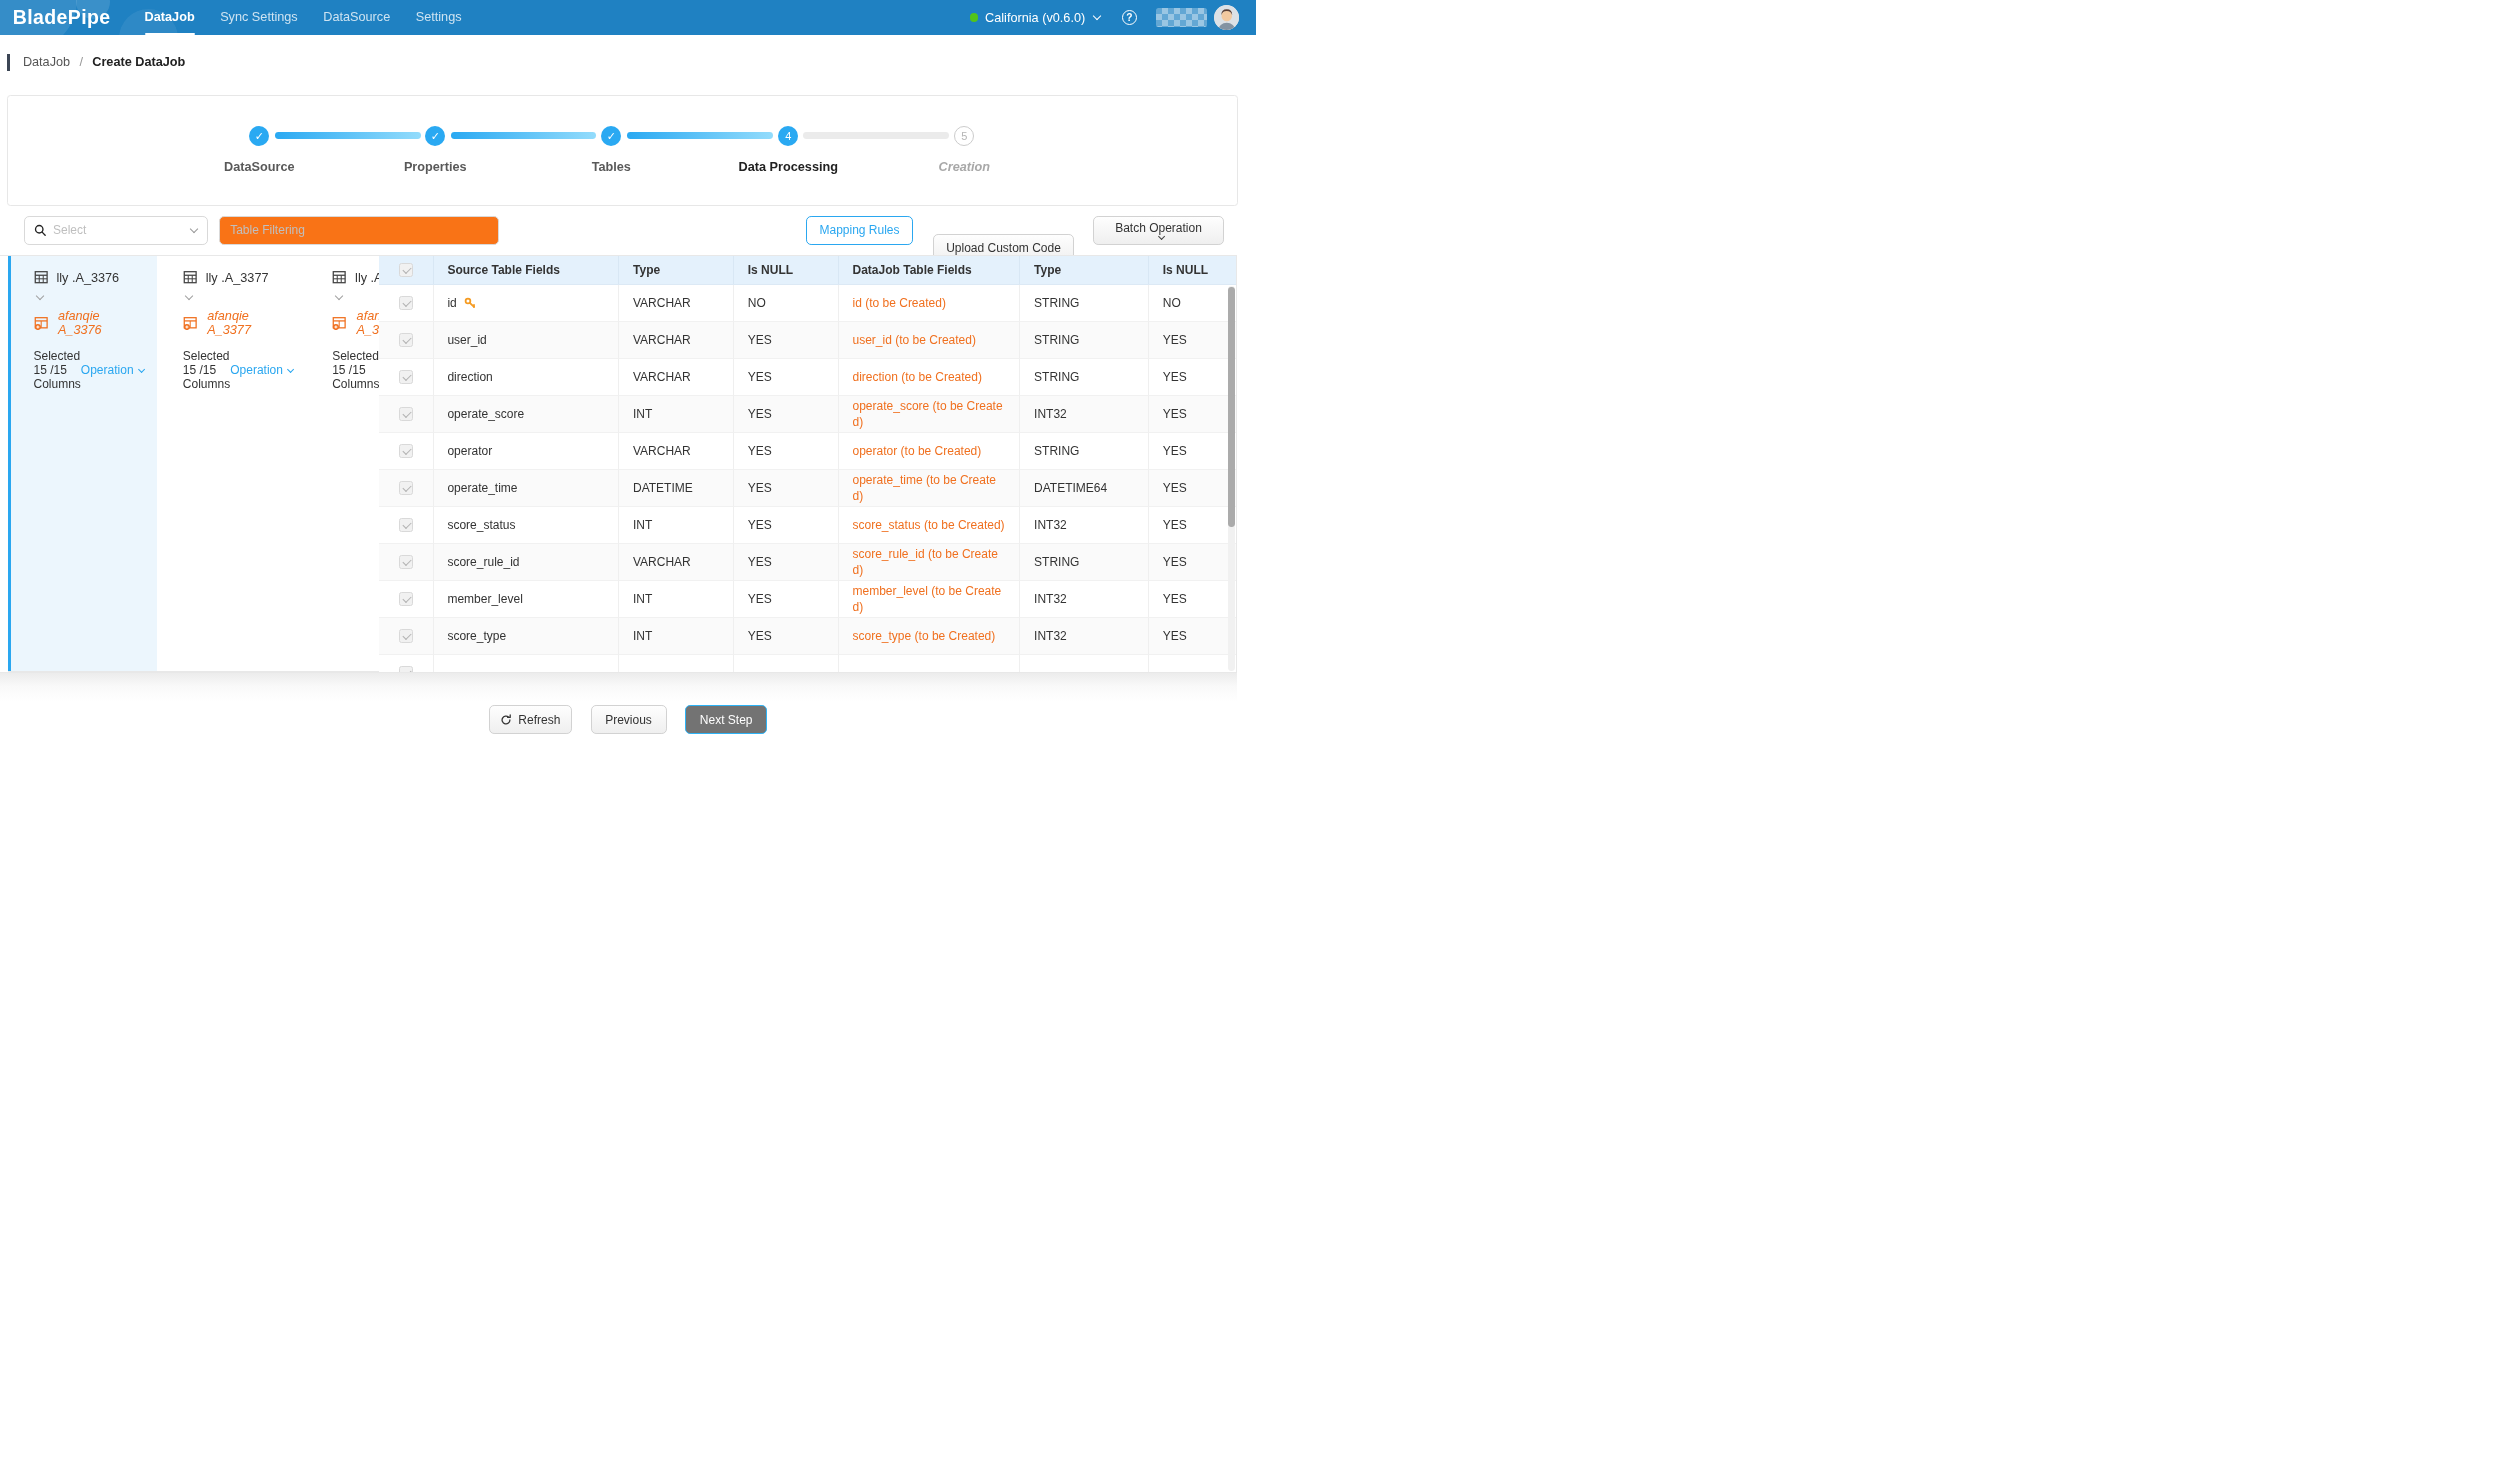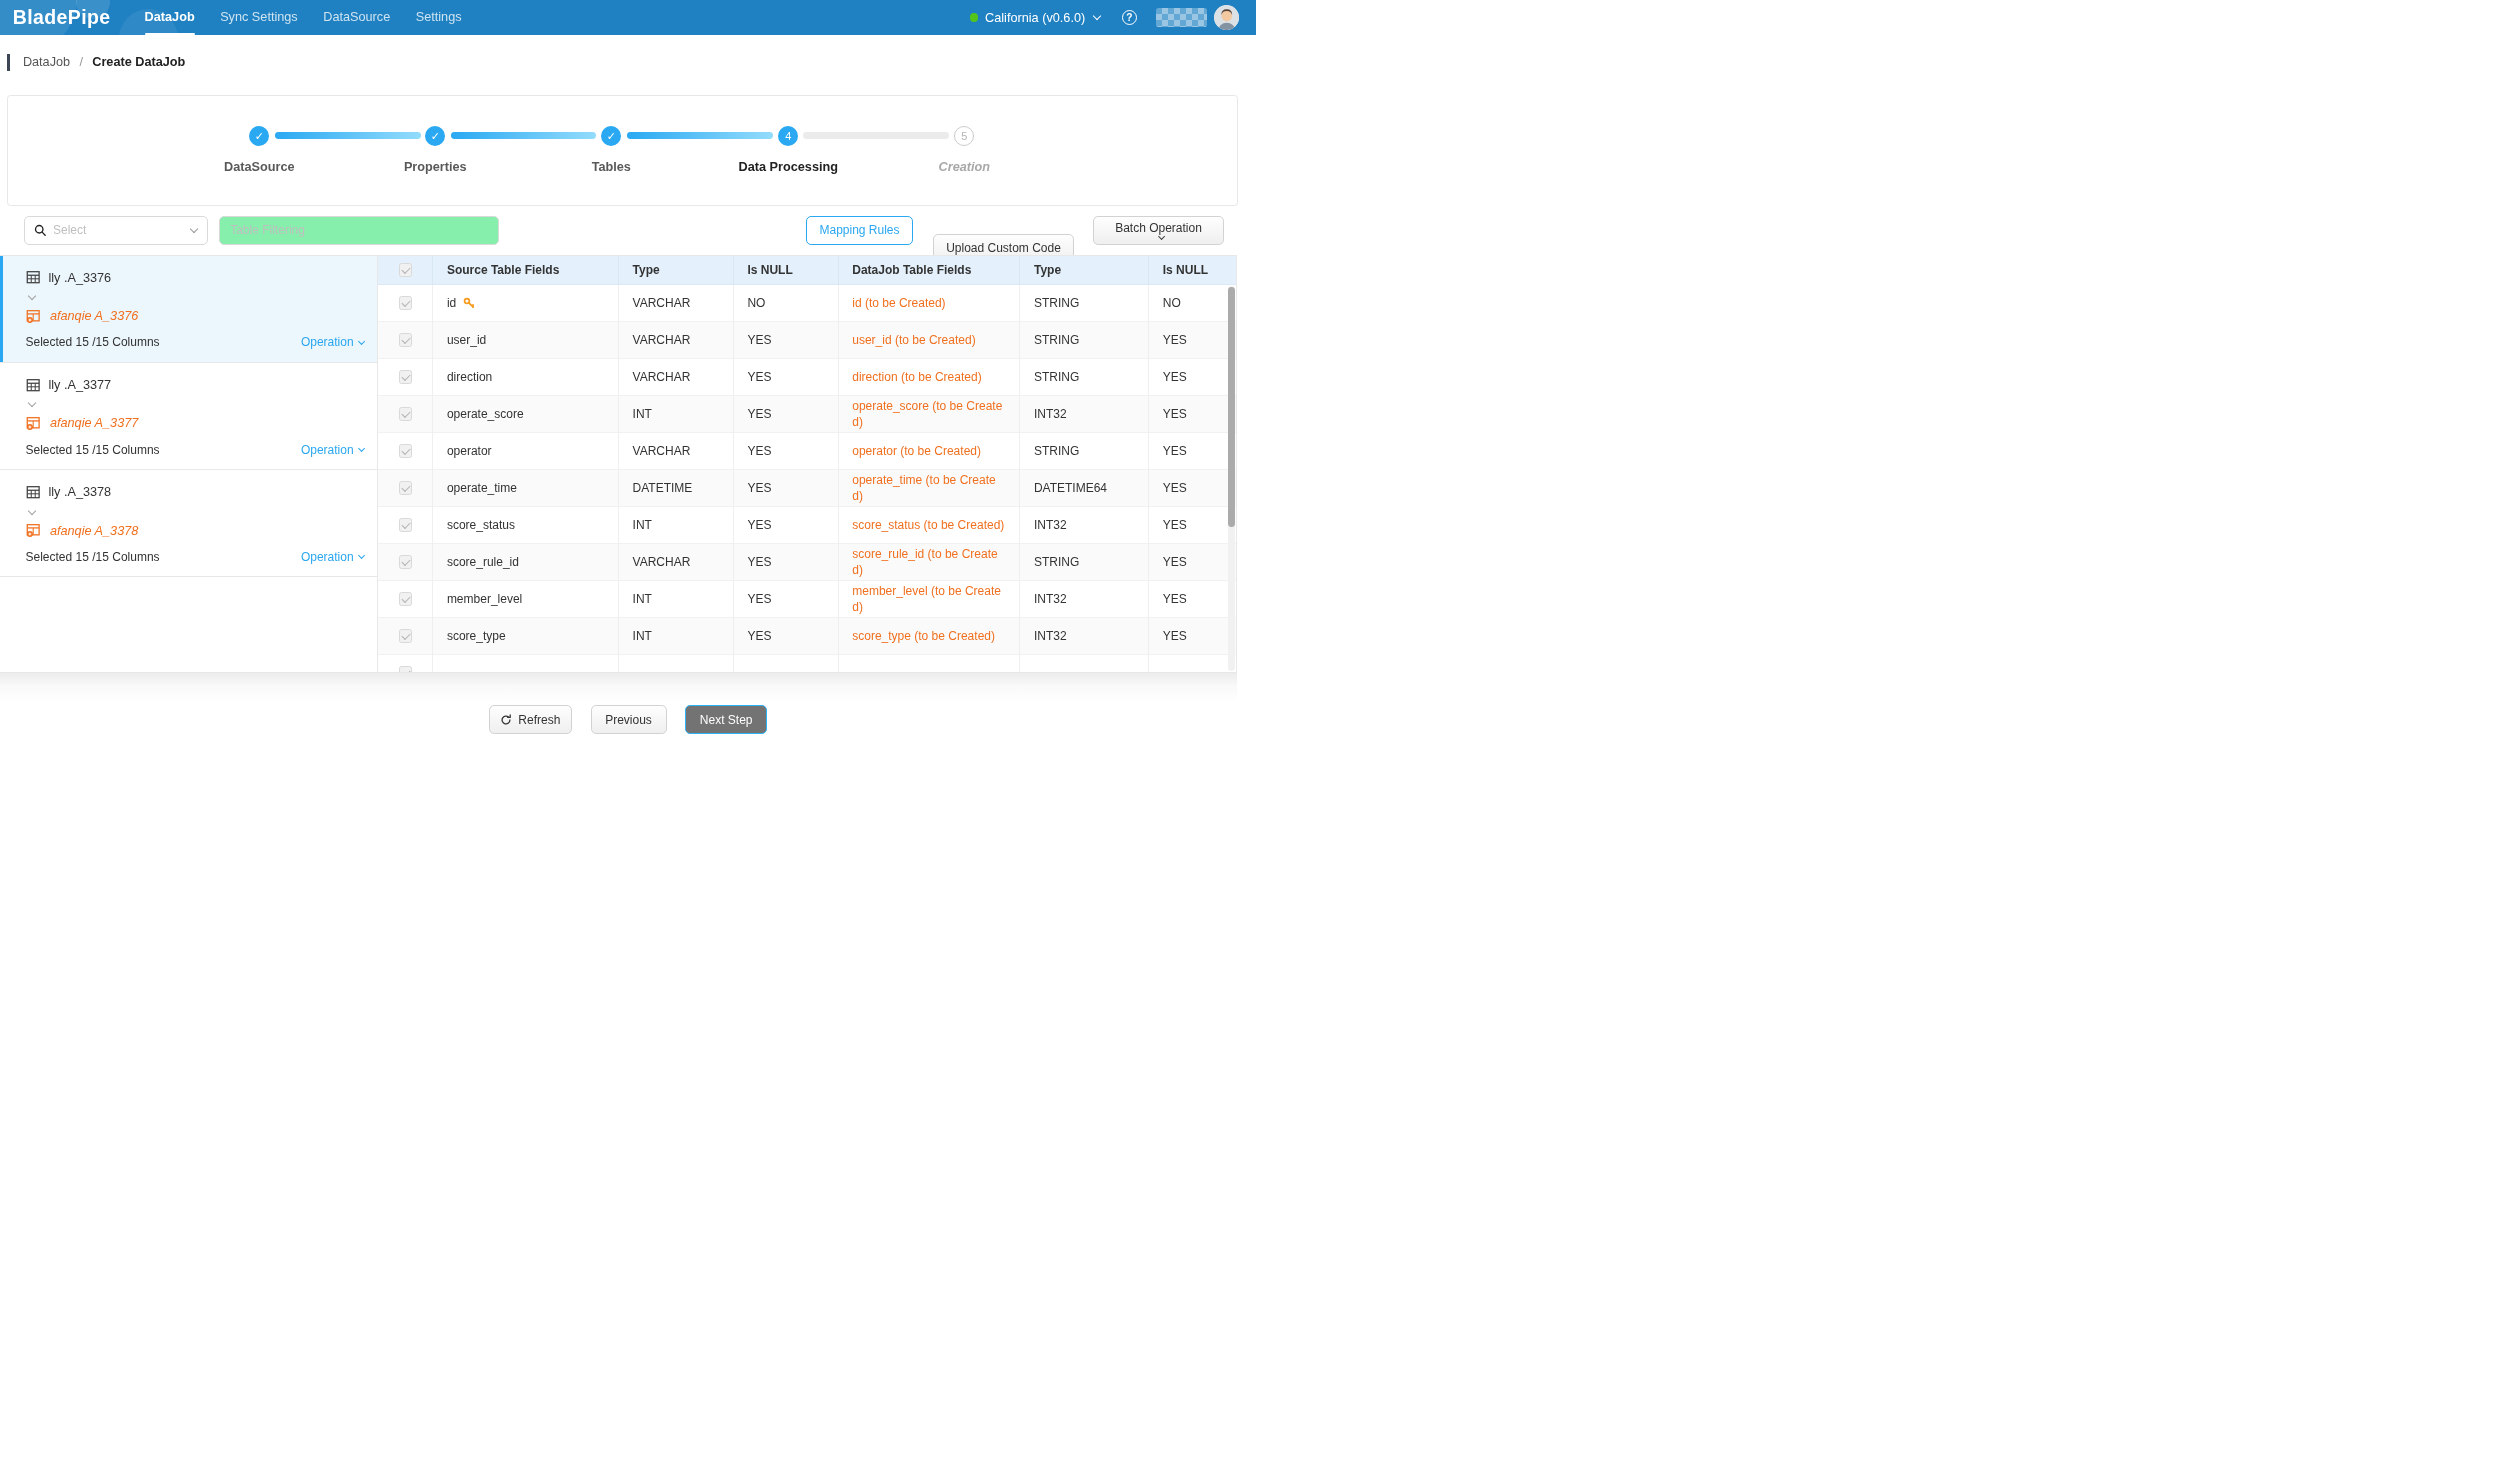--- a/index.html
+++ b/index.html
@@ -63,38 +63,38 @@
 
   
   .toolbar { position:absolute; top:206px; left:0; width:1237px; height:48px; background:#fff;
              display:flex; align-items:center; }
   .select-box { position:absolute; left:24px; width:184px; height:29px; border:0.8px solid #d9d9d9;
                 border-radius:5.1px; display:flex; align-items:center; padding:0 8.5px; cursor:pointer; background:#fff;}
   .select-box .ph { color:#bfbfbf; font-size:12px; margin-left:6.8px; flex:1; }
   .sel-chev { color:#999; width:6px; height:6px; margin-right:1.7px; margin-top:-2.5px;}
   .filter-input { position:absolute; left:219px; width:280px; height:29px; border:0.8px solid #d9d9d9;
                   border-radius:5.1px; font-size:12px; padding:0 10.2px; color:#333; outline:none;
-                  font-family:inherit; background:#86efac;}
+                  font-family:inherit; background:#f97316;}
   .filter-input::placeholder { color:#bfbfbf; }
   .btn { height:29px; border-radius:5.1px; font-size:12px; display:inline-flex; align-items:center;
          justify-content:center; cursor:pointer; white-space:nowrap; font-family:inherit; }
   .btn-default { border:0.8px solid #d2d2d2; background:linear-gradient(180deg,#fefefe,#efefef); color:#333; }
   .btn-outline-blue { border:0.8px solid #2aa7f0; background:#fff; color:#2aa7f0; }
   .tb-mapping { position:absolute; left:806px; width:107px; }
   .tb-upload  { position:absolute; left:933px; width:141px;margin-top:36px; }
   .tb-batch   { position:absolute; left:1093px; width:131px;flex-direction:column; }
   .btn .chev { width:5.1px; height:5.1px; margin-left:6.8px; margin-top:-1.7px; color:#444; }
 
   
   .main { position:absolute; top:255px; left:0; width:1237px; height:418px;
           border-top:0.8px solid #e8e8e8; border-bottom:0.8px solid #e8e8e8;
           border-right:0.8px solid #e8e8e8; display:flex; overflow:hidden; background:#fff; }
 
   
-  .left-panel { width:379px; border-right:0.8px solid #e8e8e8; display:flex; flex-direction:column; }
+  .left-panel { width:379px; border-right:0.8px solid #e8e8e8; display:flex; flex-direction:row;padding-left:8px; }
   .tbl-item { position:relative; border-bottom:0.8px solid #e8e8e8; padding:14.4px 13.6px 12.7px 25.5px; background:#fff; }
   .tbl-item.selected { background:#ecf6fd; }
   .tbl-item.selected::before { content:""; position:absolute; left:0; top:0; bottom:0; width:3.4px; background:#2aa7f0; }
   .ti-row { display:flex; align-items:center; }
   .ti-name { font-size:12.7px; color:#333; margin-left:8.5px; }
   .ti-chev { color:#a0a0a0; width:6px; height:6px; margin:8.5px 0 6.8px 3.4px; }
   .ti-target { color:#f0701f; font-size:12.7px; margin-left:10px;font-style:italic; }
   .ti-meta { display:flex; align-items:center; justify-content:space-between; margin-top:12px; }
   .ti-selected { font-size:12px; color:#333; }
   .ti-op { font-size:12px; color:#2aa7f0; cursor:pointer; display:flex; align-items:center; }

